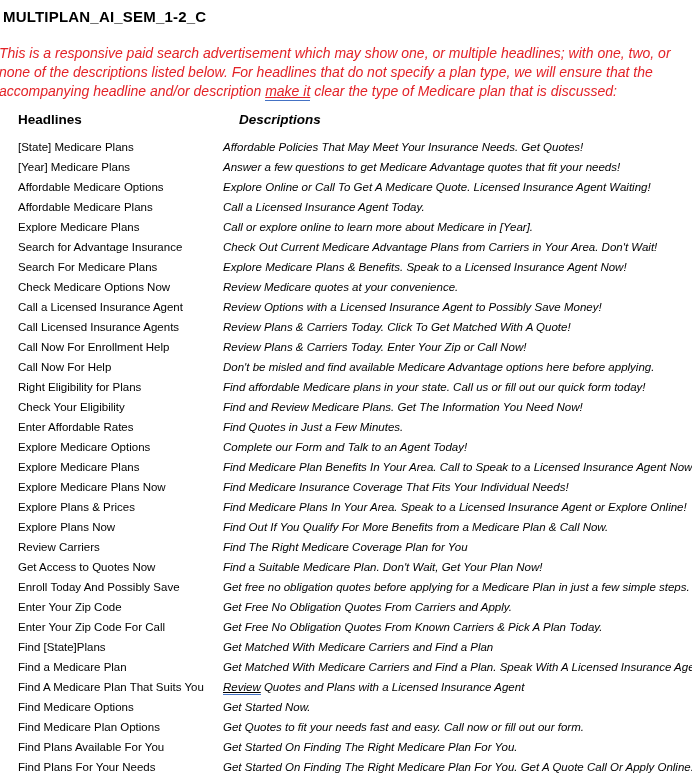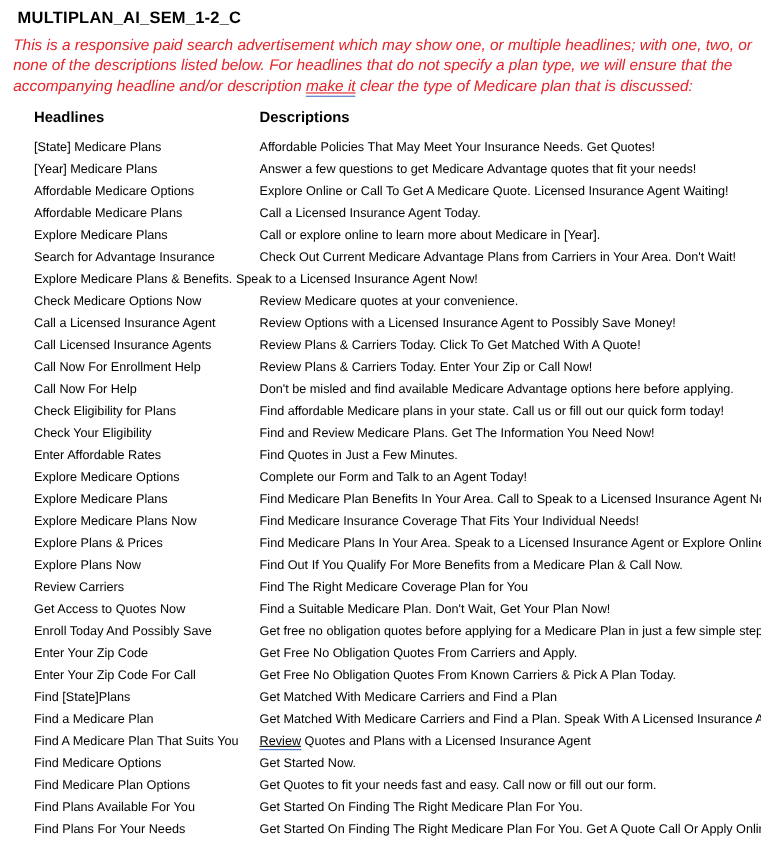--- a/index.html
+++ b/index.html
@@ -4,47 +4,47 @@
 <style>
   :root { --red: #e32227; --blue: #4472c4; }
   * { box-sizing: border-box; }
   html, body { margin: 0; padding: 0; }
   body {
     width: 692px; height: 778px;
     background: #ffffff; color: #000000;
     font-family: "Liberation Sans", sans-serif;
     overflow: hidden;
   }
-  .page { padding: 6px 8px 0 16px; }
+  .page { padding: 6px 8px 0 3px; }
   .doc-title {
     margin: 0; padding: 2px 0 0 0;
     font-size: 15px; font-weight: 700; letter-spacing: 0.2px;
   }
   .disclaimer {
-    margin: 6px 0 0 -4px; width: 682px;
+    margin: 19px 0 0 -4px; width: 682px;
     color: var(--red, #e32227);
     font-style: italic; font-size: 14px; line-height: 19px;
   }
   .blue-underline {
     text-decoration: underline;
     text-decoration-thickness: 1px;
     border-bottom: 1.5px solid var(--blue, #4472c4);
     padding-bottom: 0.5px;
   }
   .ad-table { margin: 11px 0 0 15px; }
   .header-row {
     display: flex; height: 21px; margin-bottom: 4px;
-    font-size: 13.5px; font-weight: 700;
+    font-size: 13.5px; font-weight: 700; gap: 16px;
   }
   .row {
     display: flex; height: 20px; align-items: center;
     font-size: 11.5px; white-space: nowrap;
   }
   .cell-h { width: 205px; flex-shrink: 0; }
-  .cell-d { flex: 1; }
+  .cell-d { flex: 1; font-style: italic; }
 </style>
 </head>
 <body>
 
 <div class="page">
 
   <h1 class="doc-title">MULTIPLAN_AI_SEM_1-2_C</h1>
 
   <p class="disclaimer"><span>This is a responsive paid search advertisement which may show one, or multiple headlines; with one, two, or none of the descriptions listed below. For headlines that do not specify a plan type, we will ensure that the accompanying headline and/or description </span><span class="blue-underline">make it</span><span> clear the type of Medicare plan that is discussed:</span></p>
 
@@ -72,20 +72,21 @@
         </div>
         <div class="row">
           <div class="cell-h">Explore Medicare Plans</div>
           <div class="cell-d">Call or explore online to learn more about Medicare in [Year].</div>
         </div>
         <div class="row">
           <div class="cell-h">Search for Advantage Insurance</div>
           <div class="cell-d">Check Out Current Medicare Advantage Plans from Carriers in Your Area. Don't Wait!</div>
         </div>
         <div class="row">
+          <div class="cell-h">Search For Medicare Plans</div>
           <div class="cell-d">Explore Medicare Plans &amp; Benefits. Speak to a Licensed Insurance Agent Now!</div>
         </div>
         <div class="row">
           <div class="cell-h">Check Medicare Options Now</div>
           <div class="cell-d">Review Medicare quotes at your convenience.</div>
         </div>
         <div class="row">
           <div class="cell-h">Call a Licensed Insurance Agent</div>
           <div class="cell-d">Review Options with a Licensed Insurance Agent to Possibly Save Money!</div>
         </div>
@@ -95,21 +96,21 @@
         </div>
         <div class="row">
           <div class="cell-h">Call Now For Enrollment Help</div>
           <div class="cell-d">Review Plans &amp; Carriers Today. Enter Your Zip or Call Now!</div>
         </div>
         <div class="row">
           <div class="cell-h">Call Now For Help</div>
           <div class="cell-d">Don't be misled and find available Medicare Advantage options here before applying.</div>
         </div>
         <div class="row">
-          <div class="cell-h">Check Eligibility for Plans</div>
+          <div class="cell-h">Right Eligibility for Plans</div>
           <div class="cell-d">Find affordable Medicare plans in your state. Call us or fill out our quick form today!</div>
         </div>
         <div class="row">
           <div class="cell-h">Check Your Eligibility</div>
           <div class="cell-d">Find and Review Medicare Plans. Get The Information You Need Now!</div>
         </div>
         <div class="row">
           <div class="cell-h">Enter Affordable Rates</div>
           <div class="cell-d">Find Quotes in Just a Few Minutes.</div>
         </div>

